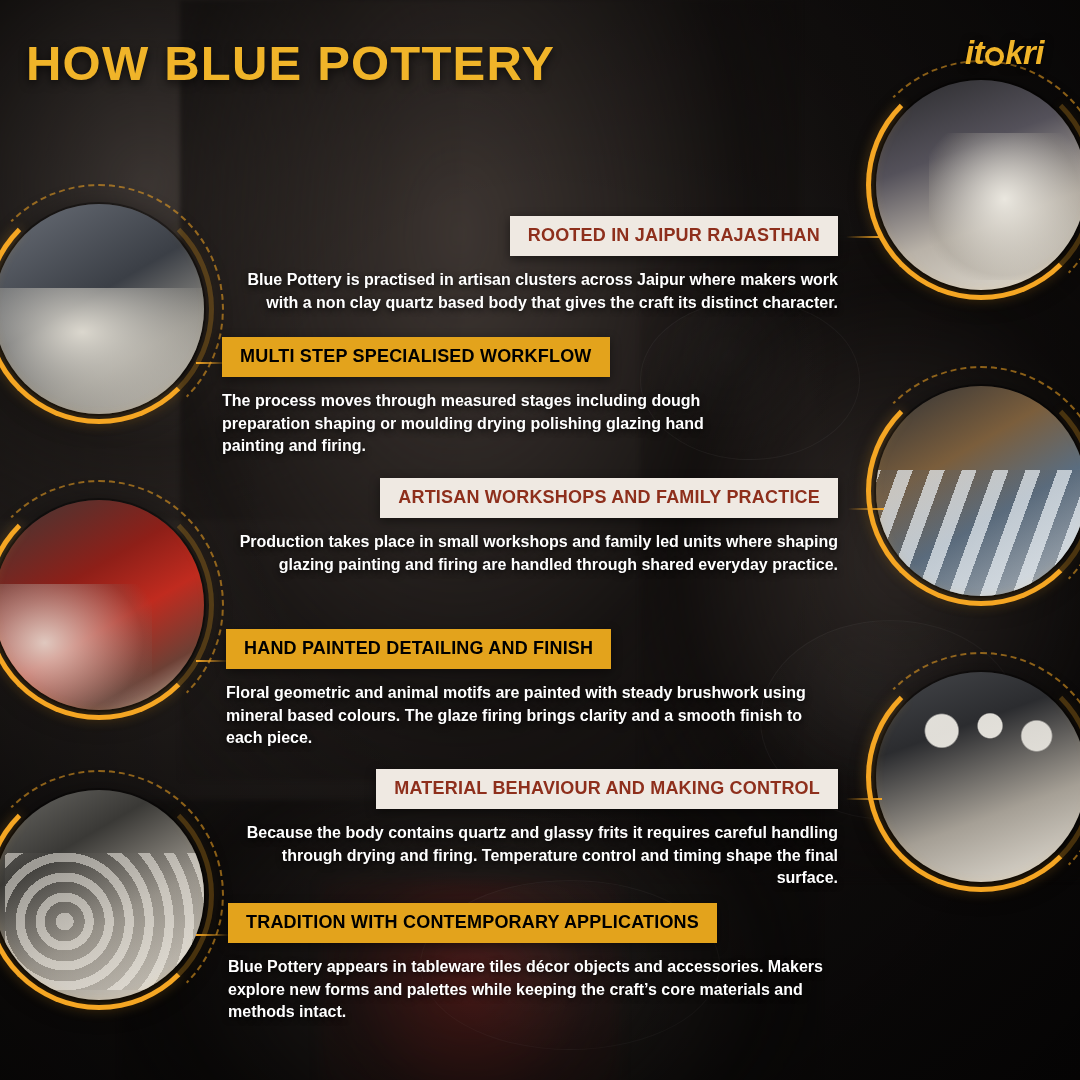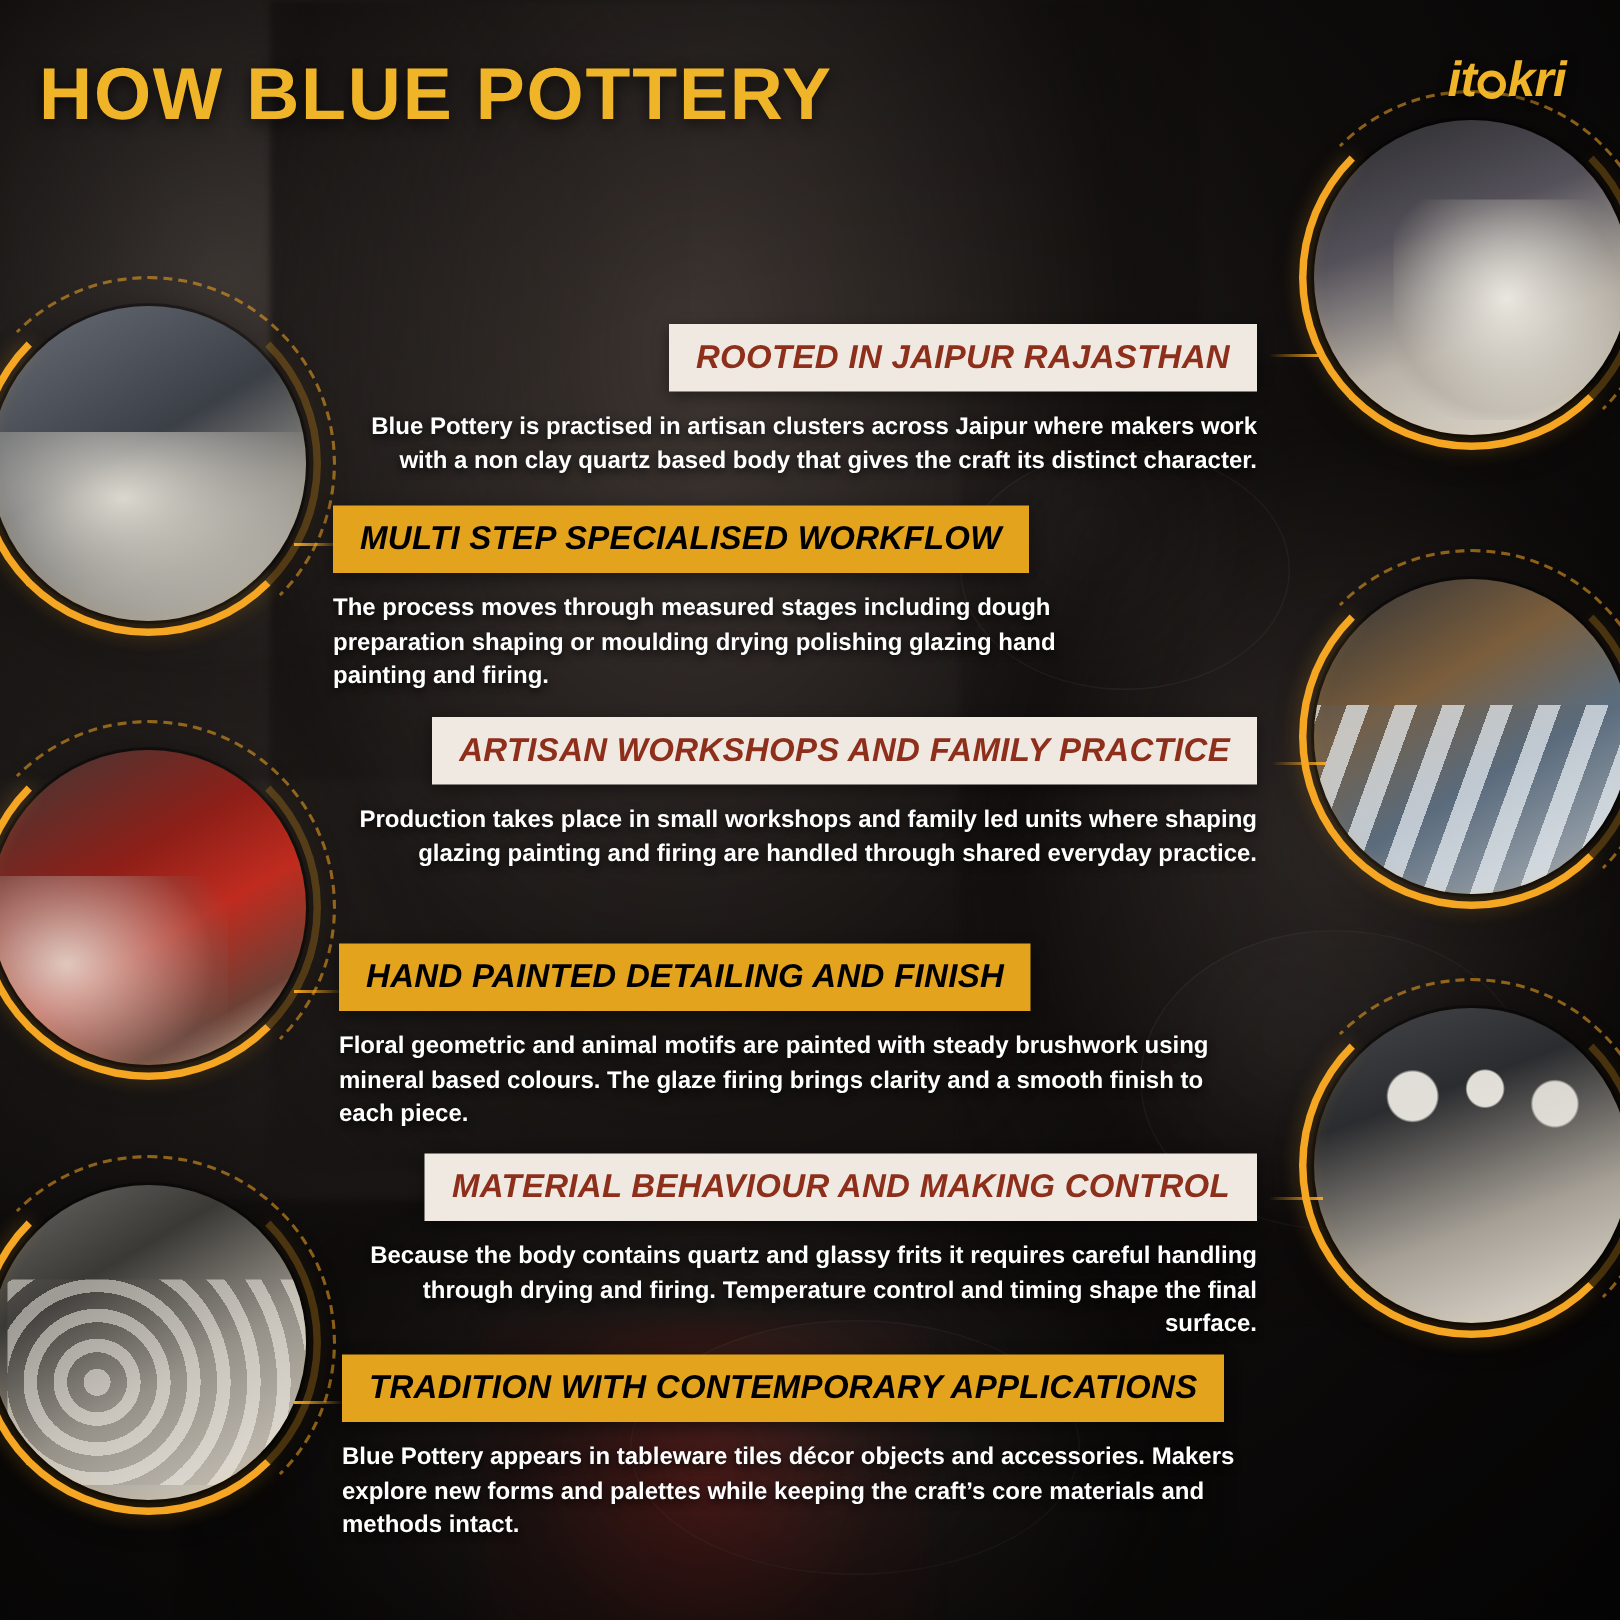--- a/index.html
+++ b/index.html
@@ -130,23 +130,22 @@
   .ph-f::after { content:""; position:absolute; left:10%; top:10%; width:85%; height:60%; background: radial-gradient(circle at 25% 30%, rgba(244,241,234,0.9) 0 10%, rgba(0,0,0,0) 11%), radial-gradient(circle at 52% 26%, rgba(244,241,234,0.9) 0 9%, rgba(0,0,0,0) 10%), radial-gradient(circle at 78% 34%, rgba(244,241,234,0.85) 0 9%, rgba(0,0,0,0) 10%); }
 
   
   .content { position: absolute; inset: 0; z-index: 7; }
 
   .block { position: absolute; }
 
   .tag {
     display: inline-block;
     padding: 9px 18px 10px 18px;
-    font-style: italic;
     font-weight: 800;
-    font-size: 22px;
+    font-size: 18px;
     letter-spacing: 0.2px;
     white-space: nowrap;
     box-shadow: 0 3px 10px rgba(0,0,0,0.45);
   }
   .tag-amber { background: #e3a31c; color: #000000; }
   .tag-cream { background: #efe9e2; color: #8e2f1c; }
 
   .body-text {
     color: #ffffff;
     font-weight: 700;

